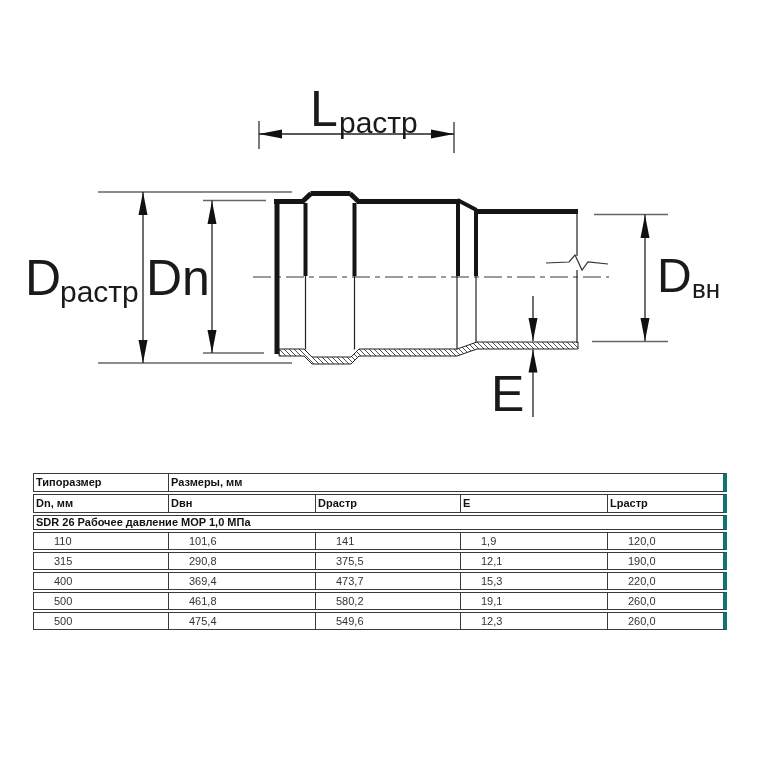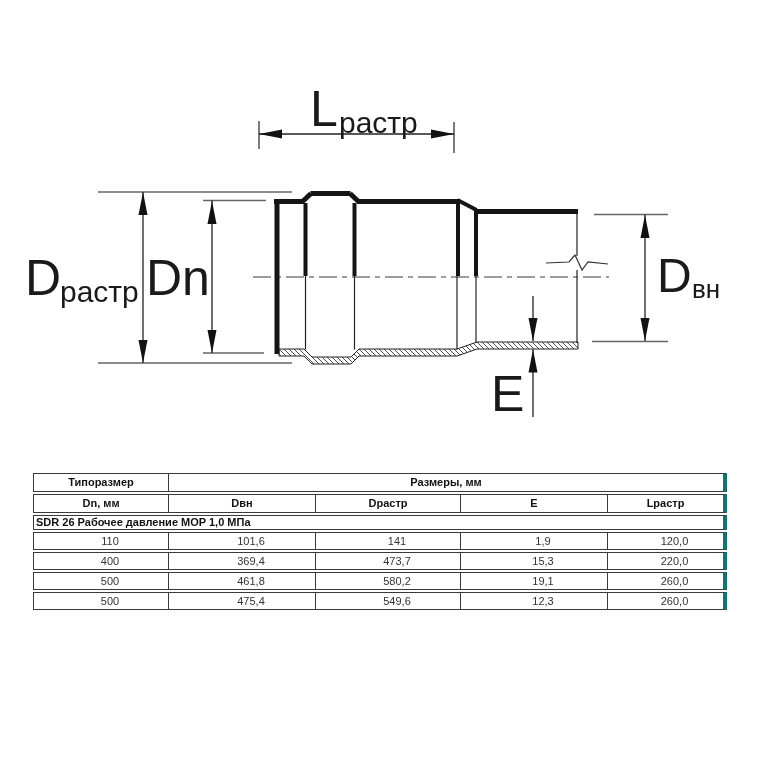--- a/index.html
+++ b/index.html
@@ -3,21 +3,21 @@
 <meta charset="utf-8">
 <style>
   html,body{margin:0;padding:0;background:#ffffff;}
   .canvas{position:relative;width:760px;height:760px;background:#ffffff;overflow:hidden;
           font-family:"Liberation Sans",sans-serif;}
   svg text{font-family:"Liberation Sans",sans-serif;fill:#1a1a1a;}
   .spec-table{position:absolute;left:33px;top:471px;width:694px;table-layout:fixed;
               border-collapse:separate;border-spacing:0 2px;
               font-family:"Liberation Sans",sans-serif;font-size:11px;color:#222;}
   .spec-table td{border:1px solid #3a3a3a;border-right:none;background:#fff;
-                 text-align:center;padding:0 2px;height:16px;line-height:16px;
+                 padding:0 2px;height:16px;line-height:16px;
                  overflow:hidden;white-space:nowrap;}
   .spec-table td:last-child{border-right:4px solid #0f766e;}
   .spec-table tr.hdr td{font-weight:bold;height:17px;line-height:17px;color:#111;}
   .spec-table tr.sect td{font-weight:bold;text-align:left;height:13px;line-height:13px;color:#111;}
   .spec-table tr.data td{color:#333;padding-left:20px;}
 </style>
 </head>
 <body>
 
 <div class="canvas">
@@ -139,20 +139,27 @@
       <td colspan="5">SDR 26 Рабочее давление MOP 1,0 МПа</td>
     </tr>
     <tr class="data">
       <td>110</td>
       <td>101,6</td>
       <td>141</td>
       <td>1,9</td>
       <td>120,0</td>
     </tr>
     <tr class="data">
+      <td>315</td>
+      <td>290,8</td>
+      <td>375,5</td>
+      <td>12,1</td>
+      <td>190,0</td>
+    </tr>
+    <tr class="data">
       <td>400</td>
       <td>369,4</td>
       <td>473,7</td>
       <td>15,3</td>
       <td>220,0</td>
     </tr>
     <tr class="data">
       <td>500</td>
       <td>461,8</td>
       <td>580,2</td>

